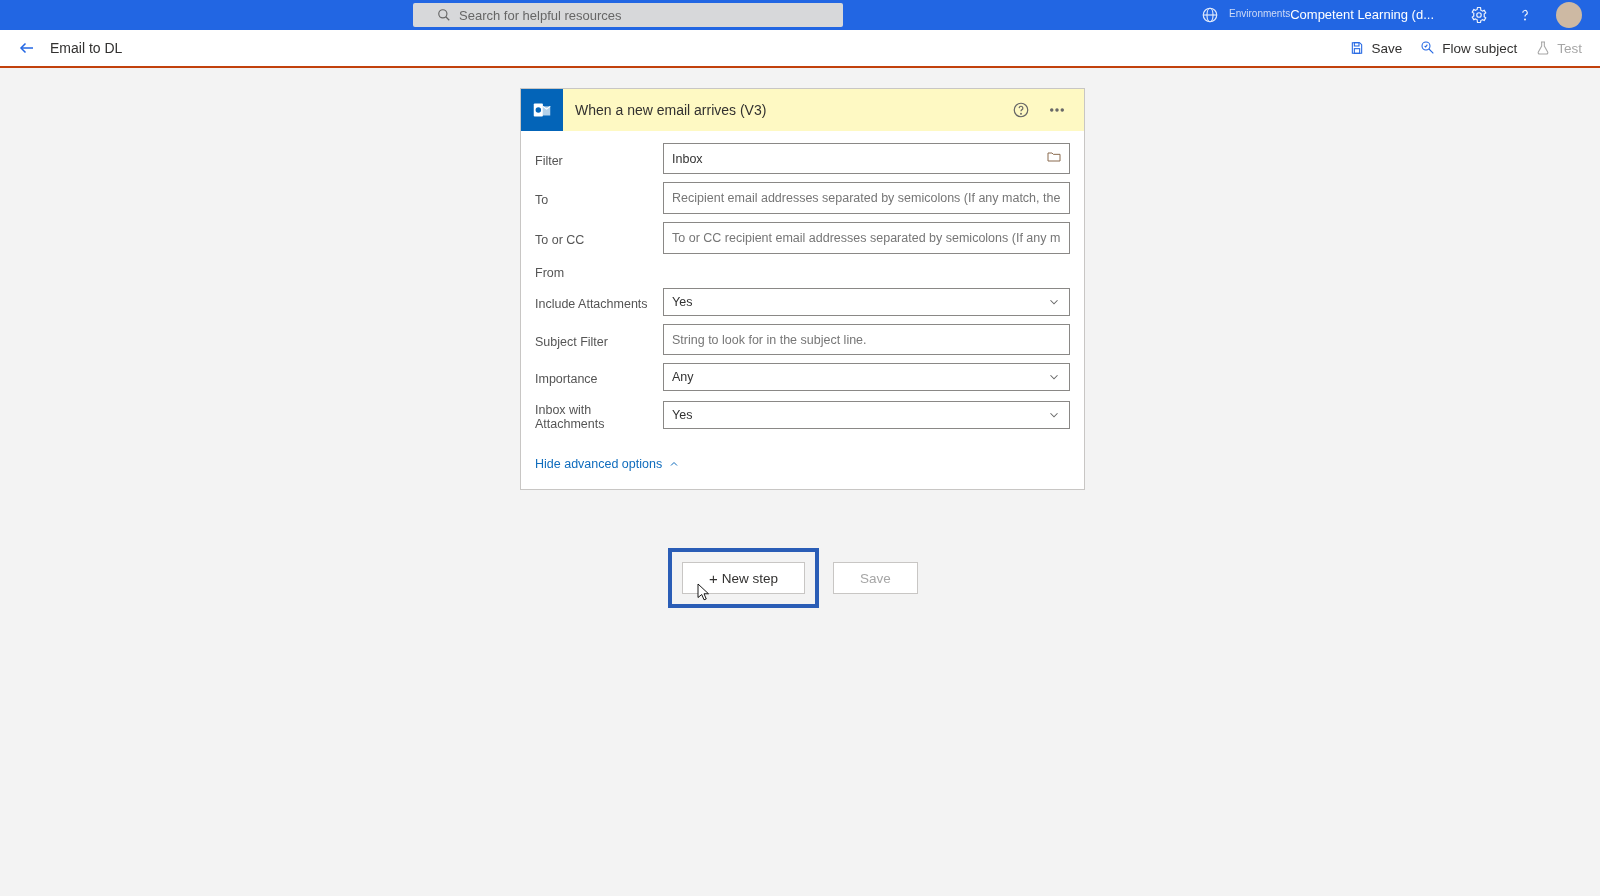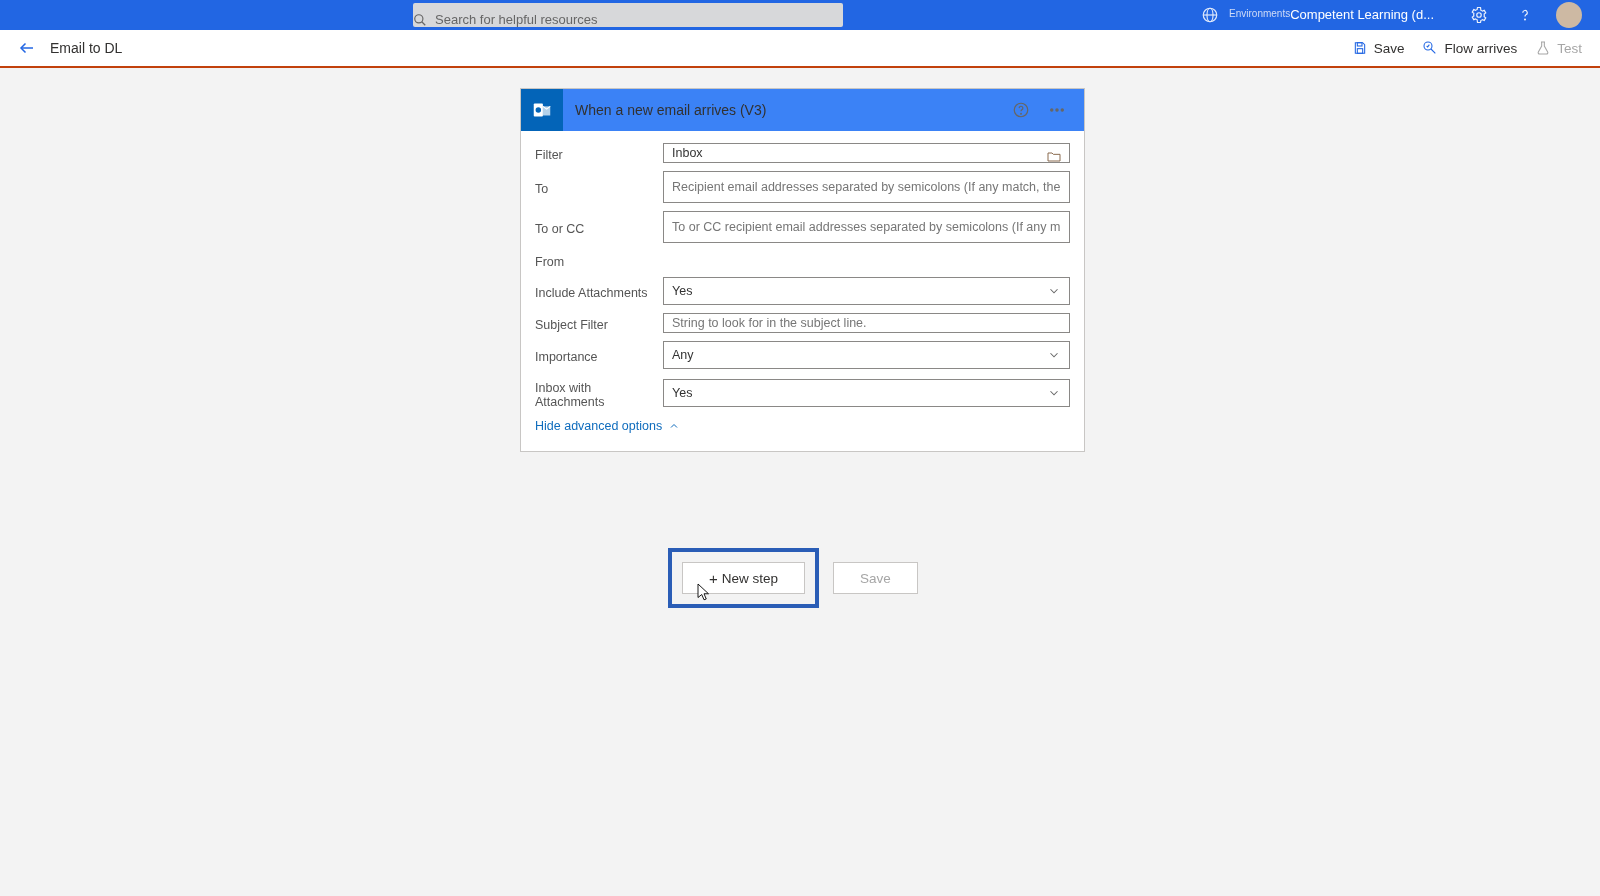--- a/index.html
+++ b/index.html
@@ -1,58 +1,58 @@
 <!DOCTYPE html>
 <html><head>
 <meta charset="utf-8">
 <style>
 * { margin:0; padding:0; box-sizing:border-box; font-family:"Segoe UI",Arial,sans-serif; }
 body { background:#f3f3f3; width:1600px; height:896px; overflow:hidden; }
 
 .top-header{background:#2266e3;height:30px;display:flex;align-items:center;padding:0 18px;color:#fff;}
-.search-box{margin-left:395px;width:430px;height:24px;background:#d7d8da;border-radius:2px;display:flex;align-items:flex-end;padding:0 0;color:#666;font-size:13px;}
+.search-box{margin-left:395px;width:430px;height:24px;background:#d7d8da;border-radius:2px;display:flex;align-items:center;padding:0 24px;color:#666;font-size:13px;}
 .search-box svg{width:14px;height:14px;margin-right:8px;stroke:#666;fill:none;stroke-width:2;}
 .hdr-spacer{flex:1}
 .env-icon{width:18px;height:18px;margin-right:10px;opacity:.85}
 .env-block{display:flex;line-height:1.1;margin-right:22px}
 .env-label{font-size:10px;color:#d0dcf7}
 .env-name{font-size:13px;color:#ffffff}
 .hdr-icon{width:18px;height:18px;margin:0 14px;opacity:.9;stroke:#fff;fill:none;stroke-width:1.6}
 .avatar{width:26px;height:26px;border-radius:50%;background:#cdb9a3;margin-left:8px}
 
 .sub-header{background:#fff;height:38px;display:flex;align-items:center;padding:0 18px;border-bottom:2px solid #c2410c;color:#323130;font-size:14px}
 .back-arrow{width:18px;height:18px;margin-right:14px;stroke:#2266e3;fill:none;stroke-width:2}
 .sub-spacer{flex:1}
 .sub-action{display:flex;align-items:center;margin-left:18px;color:#323130;font-size:13.5px}
 .sub-action svg{width:16px;height:16px;margin-right:6px;stroke:#2266e3;fill:none;stroke-width:1.6}
 .sub-action.disabled{color:#a6a6a6}
 .sub-action.disabled svg{stroke:#a6a6a6}
 
 .canvas{position:relative;width:100%;height:calc(100% - 68px);}
 
 .card{position:absolute;left:520px;top:20px;width:565px;background:#fff;border:1px solid #c8c6c4;}
-.card-header{background:#3b82f6;height:42px;display:flex;align-items:center;}
+.card-header{background:#fef9c3;height:42px;display:flex;align-items:center;}
 .card-logo{width:42px;height:42px;background:#0364b8;display:flex;align-items:center;justify-content:center}
 .card-logo svg{width:22px;height:22px;fill:#fff}
 .card-title{margin-left:12px;font-size:14px;color:#323130}
 .card-hspacer{flex:1}
 .card-help,.card-more{width:18px;height:18px;margin-right:18px;stroke:#666;fill:none;stroke-width:1.6}
 
 .card-body{padding:12px 14px 18px 14px}
 .row{display:flex;align-items:center;margin-bottom:8px}
 .row-label{width:128px;font-size:12.5px;color:#555;padding-top:4px}
 .row-input{flex:1;position:relative}
-.txt{width:100%;height:20px;border:1px solid #8a8886;background:#fff;padding:0 8px;font-size:12.5px;color:#333}
+.txt{width:100%;height:31px;border:1px solid #8a8886;background:#fff;padding:0 8px;font-size:12.5px;color:#333}
 .txt.tall{height:32px}
 .txt::placeholder{color:#767676}
 .sel{width:100%;height:28px;border:1px solid #8a8886;background:#fff;padding:0 8px;font-size:12.5px;color:#333;display:flex;align-items:center;justify-content:space-between}
 .sel svg{width:14px;height:14px;stroke:#666;fill:none;stroke-width:1.8}
 .folder-pick svg{width:16px;height:16px;stroke:#8a6b4f;fill:none;stroke-width:1.5;position:absolute;right:8px;top:6px}
 
-.adv-toggle{color:#0f6cbd;font-size:12.5px;margin-top:10px;display:flex;align-items:center;gap:6px}
+.adv-toggle{color:#0f6cbd;font-size:12.5px;margin-top:26px;display:flex;align-items:center;gap:6px}
 .adv-toggle svg{width:12px;height:12px;stroke:#0f6cbd;fill:none;stroke-width:2}
 
 .bottom-buttons{position:absolute;left:668px;top:480px;display:flex;gap:14px;align-items:flex-start}
 .btn{height:32px;padding:0 26px;border:1px solid #c8c6c4;background:#fff;font-size:13.5px;color:#323130;display:flex;align-items:center;justify-content:center}
 .btn.save{color:#a6a6a6}
 .highlight-frame{border:4px solid #2a5db6;padding:10px;display:inline-block}
 .newstep-inner{display:flex;align-items:center;gap:4px}
 
 .cursor{position:absolute;left:695px;top:514px;width:18px;height:22px;pointer-events:none}
 </style>
@@ -102,21 +102,21 @@
         <rect x="8" y="13" width="8" height="7"></rect>
       </svg>
     <span>Save</span>
   </div>
   <div class="sub-action">
     <svg viewBox="0 0 24 24">
         <circle cx="9" cy="9" r="6"></circle>
         <path d="M7 9l1.5 1.5L11 7"></path>
         <line x1="13.5" y1="13.5" x2="20" y2="20"></line>
       </svg>
-    <span>Flow arrives</span>
+    <span>Flow subject</span>
   </div>
   <div class="sub-action disabled">
     <svg viewBox="0 0 24 24">
         <path d="M9 3h6M10 3v6l-5 9a2 2 0 0 0 1.8 3h10.4a2 2 0 0 0 1.8-3l-5-9V3"></path>
       </svg>
     <span>Test</span>
   </div>
 </div>
 
 <div class="canvas">

